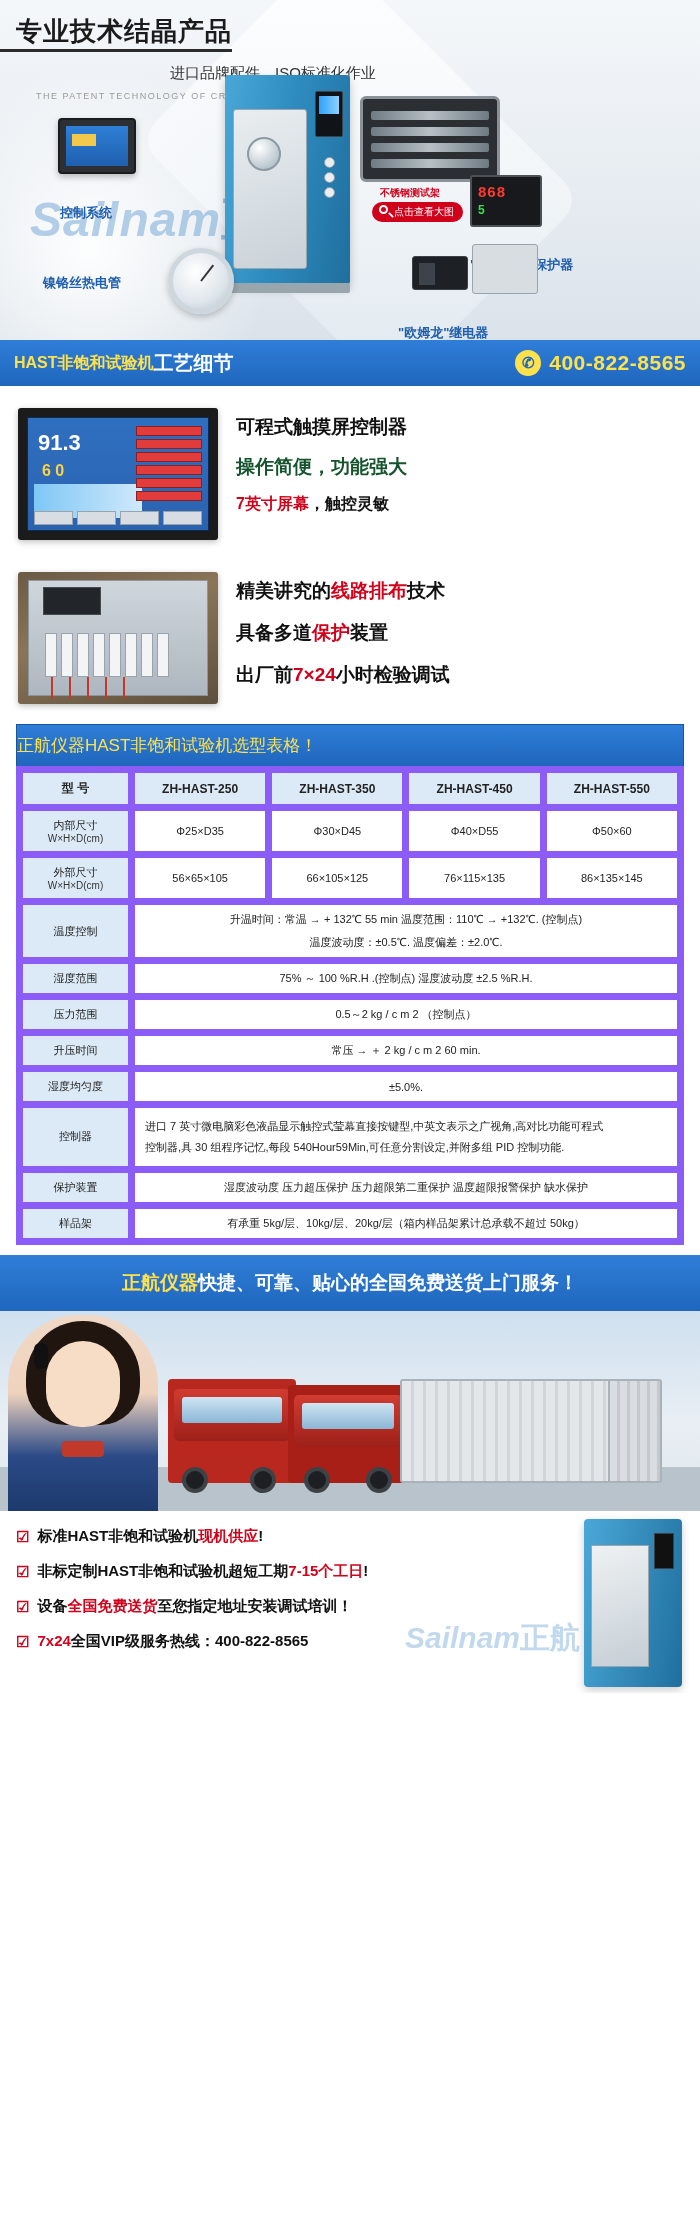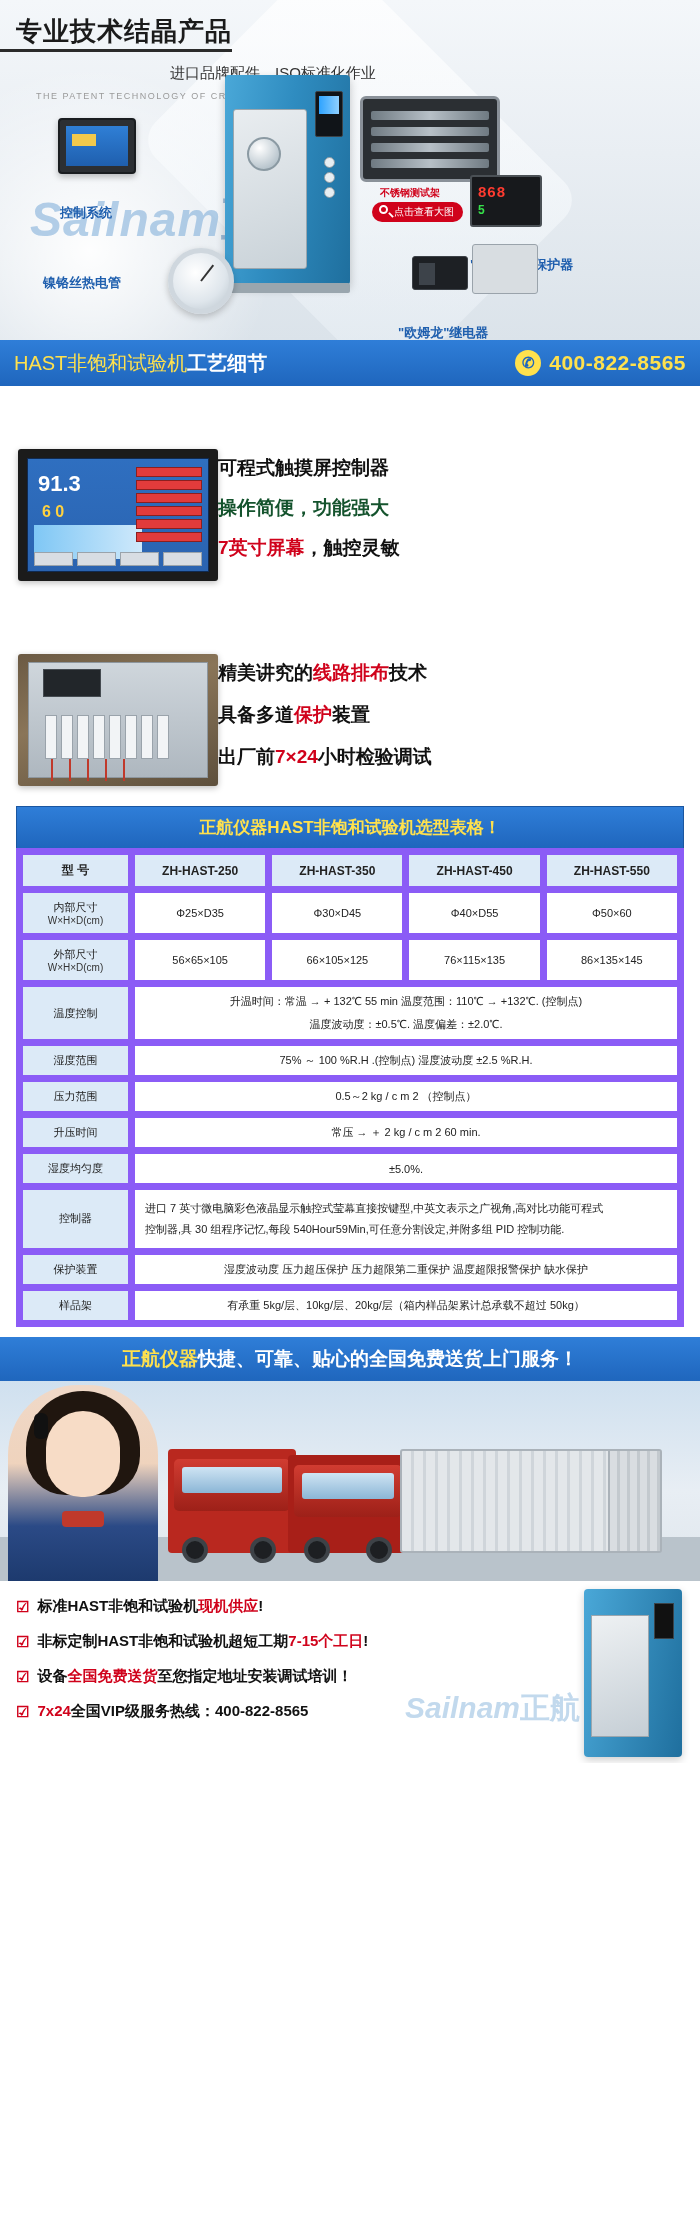--- a/index.html
+++ b/index.html
@@ -186,35 +186,35 @@
   .cap.c5{ left:398px; top:300px; }
 
   
   .bluebar {
     background: linear-gradient(180deg,#2f7ed8 0%, #1f66bd 100%);
     height: 46px;
     display:flex; align-items:center;
     padding: 0 14px;
     position:relative;
   }
-  .bluebar .t1{ color:#ffe14d; font-size:20px; font-weight:normal; }
+  .bluebar .t1{ color:#ffe14d; font-size:16px; font-weight:bold; }
   .bluebar .t2{ color:#ffffff; font-size:20px; font-weight:bold; }
   .bluebar .phone-wrap{
     margin-left:auto; display:flex; align-items:center; gap:8px;
   }
   .bluebar .circle{
     width:26px;height:26px;border-radius:50%;
     background:#ffe14d; color:#1f66bd; font-size:15px;
     display:flex;align-items:center;justify-content:center;font-weight:bold;
   }
   .bluebar .num{ color:#ffe14d; font-size:21px; font-weight:bold; letter-spacing:.5px;}
 
   
   .feature {
-    display:flex; gap:0; padding: 22px 18px 4px 18px; align-items:flex-start;margin-top:41px;
+    display:flex; gap:18px; padding: 22px 18px 4px 18px; align-items:flex-start;
   }
   .shot {
     width: 200px; height: 132px; flex:0 0 200px;
     background:#1b1b1b; border-radius:3px; padding:9px;
     box-shadow:0 2px 6px rgba(0,0,0,.25);
   }
   .shot .screen{
     width:100%; height:100%;
     background: linear-gradient(180deg,#2f6fc0 0%, #2a63b0 100%);
     position:relative; overflow:hidden; border:1px solid #0f2a52;
@@ -261,44 +261,44 @@
     position:absolute; width:2px; background:#c0392b;
   }
   .shot-wire .blackbox{
     position:absolute; left:14px; top:6px; width:58px; height:28px;
     background:#22262a; border:1px solid #454b51;
   }
 
   .ftext { padding-top: 6px; }
   .ftext .l1 { font-size: 19px; color:#111; font-weight:bold; margin-bottom: 14px; }
   .ftext .l2 { font-size: 19px; color:#14532d; font-weight:bold; margin-bottom: 14px; }
-  .ftext .l3 { font-size: 19px; color:#111; font-weight:bold; }
+  .ftext .l3 { font-size: 16px; color:#111; font-weight:bold; }
   .ftext .l3 .hl { color:#d0021b; }
   .ftext .row { font-size: 19px; color:#111; font-weight:bold; margin-bottom: 16px; }
   .ftext .row .hl { color:#d0021b; }
 
   
   .tablewrap { padding: 16px 16px 10px 16px; }
   .tbl-title {
     background: linear-gradient(180deg,#2f7ed8,#1f66bd);
-    color:#ffe14d; font-size:17px; font-weight:bold;
-    text-align:center; padding:9px 0; border:1px solid #1a56a0; border-bottom:none;
+    color:#ffe14d; font-size:17px; font-weight:normal;
+    padding:9px 0; border:1px solid #1a56a0; border-bottom:none;
   }
   table { width:100%; border-collapse: collapse; font-size:11px; }
   th, td { border:7px solid #8b5cf6; padding:7px 5px; text-align:center; color:#222; }
   thead th { background:#dceaf7; font-weight:bold; font-size:12px; }
   td.rowhead { background:#dceaf7; width:112px; font-weight:normal; }
   td.rowhead .small { display:block; font-size:10px; color:#333; }
   td.wide { text-align:center; }
   td.ctrl { text-align:left; line-height:1.9; padding:8px 10px; }
 
   
   .servicebar {
     background: linear-gradient(180deg,#2f7ed8 0%, #1f66bd 100%);
-    height: 44px; display:flex; align-items:center; justify-content:center;
+    height: 56px; display:flex; align-items:center; justify-content:center;
   }
   .servicebar .y { color:#ffe14d; font-size:19px; font-weight:bold; }
   .servicebar .w { color:#ffffff; font-size:19px; font-weight:bold; }
 
   
   .photoband {
     height: 200px; position:relative; overflow:hidden;
     background: linear-gradient(180deg,#cfe0ef 0%, #e8eef4 55%, #dfe6ec 100%);
   }
   .ground { position:absolute; left:0; right:0; bottom:0; height:44px; background:#b9c3cb; }

